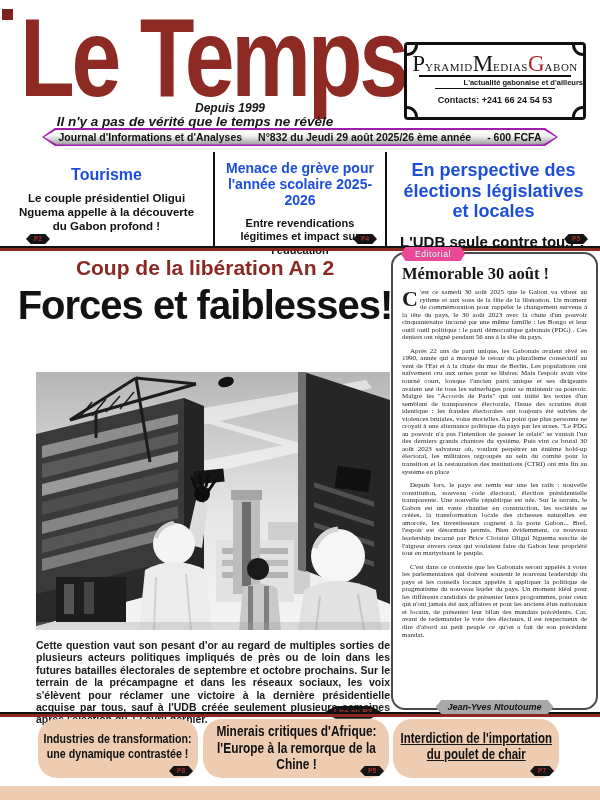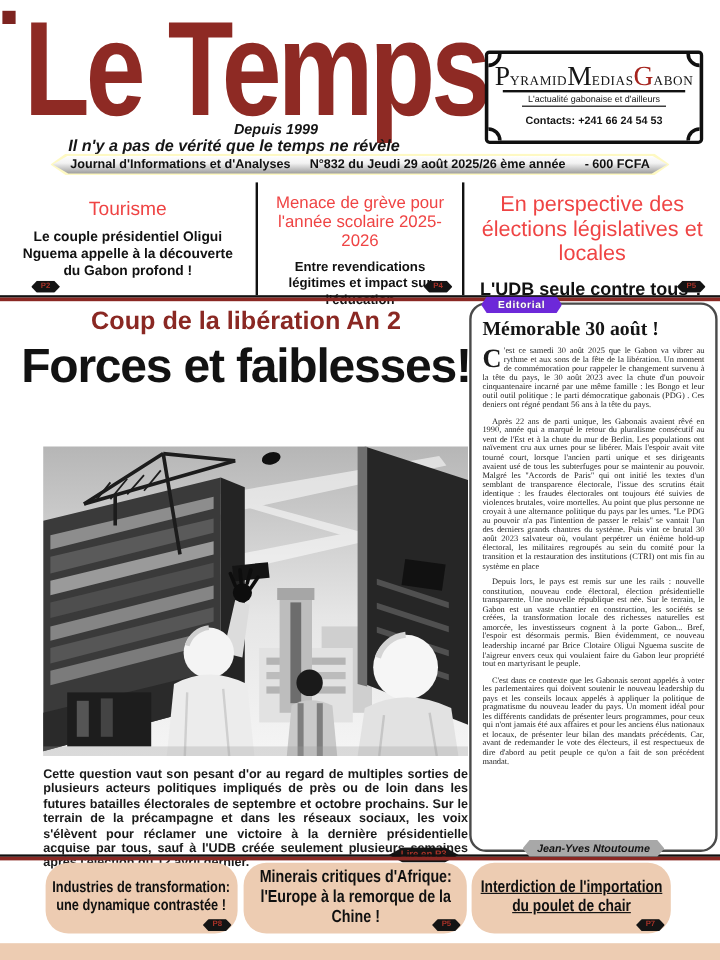--- a/index.html
+++ b/index.html
@@ -20,39 +20,39 @@
               border:3px solid #101010; border-radius:4px; background:#fff; overflow:hidden; }
   .notch { position:absolute; width:16px; height:16px; background:#fff;
            border:3px solid #101010; border-radius:50%; }
   .n-tl{ left:-11px; top:-11px; } .n-tr{ right:-11px; top:-11px; }
   .n-bl{ left:-11px; bottom:-11px; } .n-br{ right:-11px; bottom:-11px; }
   .logo-words { text-align:center; margin-top:7px; font-family:"Liberation Serif", serif;
                 line-height:1; white-space:nowrap; }
   .logo-ini { font-size:23px; } .logo-rest { font-size:11px; letter-spacing:0.5px; }
   .logo-g { color:#a5231d; }
   .logo-underline { height:1.8px; background:#111; margin:0 12px; }
-  .logo-subtitle { font-size:7.5px; font-weight:normal; text-align:center; margin-top:1px; }
+  .logo-subtitle { font-size:7.5px; font-weight:bold; text-align:right; margin-top:1px; }
   .logo-subline { height:1.2px; background:#111; margin:1px 28px 0; }
   .logo-contacts { font-size:9px; font-weight:bold; text-align:center; margin-top:6px; }
 
-  .infobar-wrap { position:absolute; left:42px; top:128px; width:516px; height:18px; background:#fef9c3;
+  .infobar-wrap { position:absolute; left:42px; top:128px; width:516px; height:18px; background:#a21caf;
                   clip-path:polygon(0 50%,2.5% 0,97.5% 0,100% 50%,97.5% 100%,2.5% 100%); }
   .infobar { position:absolute; left:2px; right:2px; top:1.5px; bottom:1.5px;
              background:linear-gradient(#ffffff 0%,#f2f2f2 40%,#9a9a9a 100%);
              clip-path:polygon(0 50%,2.5% 0,97.5% 0,100% 50%,97.5% 100%,2.5% 100%);
              display:flex; align-items:center; justify-content:center; gap:16px;
              font-size:10.5px; font-weight:bold; color:#111; white-space:nowrap; }
 
   
   .teasers { position:absolute; left:0; top:152px; width:600px; height:94px; display:flex; }
   .tcol { position:relative; box-sizing:border-box; }
   .tcol-1 { width:215px; border-right:2px solid #111; }
   .tcol-2 { width:172px; border-right:2px solid #111; }
   .tcol-3 { width:213px; }
-  .kicker { color:#ef4444; font-weight:normal; text-align:center; line-height:1.15; }
+  .kicker { color:#1d4ed8; font-weight:bold; text-align:center; line-height:1.15; }
   .tcol-1 .kicker { font-size:16px; margin-top:14px; }
   .tcol-2 .kicker { font-size:14px; margin-top:8px; padding:0 4px;text-align:center; }
   .tcol-3 .kicker { font-size:18px; margin-top:8px; padding:0 12px; }
   .ttitle { font-weight:bold; text-align:center; line-height:1.2; color:#111; }
   .tcol-1 .ttitle { font-size:11.5px; margin-top:8px; padding:0 16px; }
   .tcol-2 .ttitle { font-size:11px; margin-top:9px; padding:0 12px; }
   .tcol-3 .ttitle { font-size:15px; margin-top:11px; padding:0 8px; }
 
   .lozenge { background:#141414; color:#a63228; font-weight:bold; font-size:6.5px;
              padding:1.5px 8px; clip-path:polygon(0 50%,20% 0,80% 0,100% 50%,80% 100%,20% 100%);
@@ -73,22 +73,22 @@
                    white-space:nowrap; }
   .lead-photo { position:absolute; left:36px; top:372px; width:354px; height:258px; background:#dcdcdc; }
   .lead-caption { position:absolute; left:36px; top:639px; width:354px; font-size:10.5px;
                   font-weight:bold; line-height:1.18; text-align:justify; color:#1a1a1a; }
   .read-more { position:absolute; left:324px; top:706px; font-size:8px; padding:2px 10px; }
 
   
   .edit-box { position:absolute; left:391px; top:252px; width:207px; height:458px;
               border:2px solid #4a4a4a; border-radius:14px; box-sizing:border-box;
               padding:8px 9px 4px; background:#fff; }
-  .edit-label { position:absolute; top:-7px; left:8px; background:#6d28d9; color:#fff;
-                font-weight:bold; font-size:8.5px; letter-spacing:0.6px; padding:2px 14px;
+  .edit-label { position:absolute; top:-7px; left:8px; background:#ec4899; color:#fff;
+                font-weight:normal; font-size:8.5px; letter-spacing:0.6px; padding:2px 14px;
                 clip-path:polygon(0 50%,7% 0,93% 0,100% 50%,93% 100%,7% 100%);
                 text-shadow:0 0 1px #666; }
   .edit-title { font-family:"Liberation Serif", serif; font-weight:bold; font-size:16.5px;
                 text-align:left; margin:2px 0 5px; }
   .edit-body p { font-family:"Liberation Serif", serif; font-size:7px; line-height:1.08;
                  text-align:justify; margin:0 0 6px; color:#1c1c1c; }
   .edit-body p.indent { text-indent:8px; }
   .dropcap { float:left; font-family:"Liberation Serif", serif; font-weight:bold;
              font-size:22px; line-height:17px; padding:1px 2px 0 0; }
   .edit-author { position:absolute; bottom:-6px; left:50%; transform:translateX(-50%);

